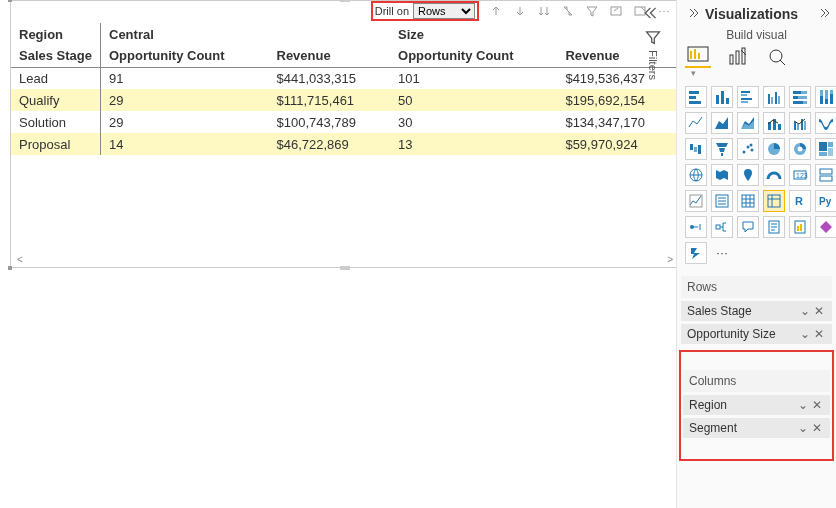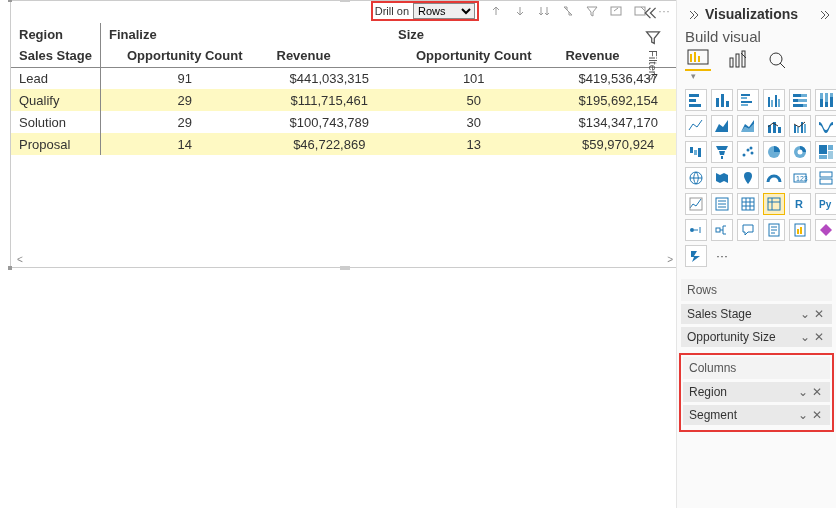--- a/index.html
+++ b/index.html
@@ -21,63 +21,63 @@
 
 .highlight-red { border:2px solid #e53935; padding:0 2px; height:20px; display:flex; align-items:center; gap:4px; }
 .drill-label { font-size:11px; color:#333; }
 .drill-select { font-size:11px; height:16px; border:1px solid #888; width:62px; }
 
 .tb-icon { width:14px; height:14px; display:flex; align-items:center; justify-content:center; color:#999; }
 .tb-icon svg { width:14px; height:14px; }
 
 .matrix { width:100%; border-collapse:collapse; font-size:13px; }
 .matrix td, .matrix th { padding:2px 8px; text-align:left; height:22px; white-space:nowrap; }
-.matrix .num { text-align:center; }
+.matrix .num { text-align:left; }
 .matrix thead { border-bottom:1px solid #888; }
 .matrix .stripe { background:#fef9c3; }
 .matrix .total td { font-weight:bold; }
 .rowhdr { border-right:1px solid #888; width:86px; }
 
 .scroll-area { display:flex; align-items:center; padding:4px 6px; gap:4px; position:absolute; bottom:0; left:0; right:0; height:16px; }
 .scroll-area .track { flex:1; height:8px; }
 .scroll-area .arrow { color:#888; font-size:10px; }
 
 
 .filters-tab { position:absolute; left:638px; top:4px; width:30px; text-align:center; }
 .filters-collapse { width:18px; height:18px; margin:0 auto; display:flex; align-items:center; justify-content:center; color:#555; }
 .filters-icon { width:18px; height:18px; margin:6px auto 2px; display:flex; align-items:center; justify-content:center; color:#555; }
 .filters-label { writing-mode:vertical-rl; font-size:11px; color:#555; margin:4px auto; }
 
 
 .viz-pane { position:absolute; left:676px; top:0; right:0; bottom:0; border-left:1px solid #e5e5e5; background:#fafafa; }
-.viz-pane-head { display:flex; align-items:flex-end; padding:6px 8px; font-size:14px; font-weight:600; position:relative; }
+.viz-pane-head { display:flex; align-items:flex-start; padding:6px 8px; font-size:14px; font-weight:600; position:relative; }
 .viz-pane-head .chev { width:14px; height:14px; display:flex; align-items:center; justify-content:center; color:#555; }
 .viz-pane-head .chev.left { margin-right:6px; }
 .viz-pane-head .chev.right { position:absolute; right:6px; }
-.viz-subhead { font-size:15px; padding:0 8px 4px; color:#555; }
+.viz-subhead { font-size:12px; padding:0 8px 4px; color:#555;text-align:center; }
 
 .mode-row { display:flex; gap:14px; padding:0 8px; align-items:center; }
 .mode-row .mode { width:26px; height:22px; display:flex; align-items:center; justify-content:center; }
 .mode-row .mode svg { width:22px; height:20px; }
 .mode-row .mode.active { border-bottom:2px solid #f2b800; }
 .mode-caret { font-size:9px; color:#888; text-align:left; padding:0 14px 4px; }
 
 .viz-grid { display:grid; grid-template-columns: repeat(6, 22px); gap:4px; padding:4px 8px; }
 .viz-grid .vicon { width:22px; height:22px; border:1px solid #d0d0d0; background:#fff; display:flex; align-items:center; justify-content:center; }
 .viz-grid .vicon svg { width:16px; height:16px; }
 .viz-grid .vicon.blank { border:none; background:transparent; }
 .viz-grid .vicon.active { background:#fcefc0; border-color:#f2b800; }
 
 .field-well { margin:8px 4px 0; }
 .well-title { font-size:12px; color:#555; padding:4px 6px; background:#f3f3f3; }
 .well-item { display:flex; align-items:center; background:#e9e9e9; margin:3px 0; padding:3px 6px; font-size:12px; }
 .well-item .name { flex:1; }
 .well-item .ctrl { color:#666; width:14px; text-align:center; }
 
-.red-box { border:2px solid #e53935; padding:2px 2px; margin:6px 2px 0; }
+.red-box { border:2px solid #e53935; padding:18px 2px; margin:6px 2px 0; }
 </style>
 </head>
 <body>
 
 <div class="visual">
   <div class="visual-handles"></div>
   <div class="visual-mid"></div>
 
   <div class="toolbar">
     <div class="highlight-red">
@@ -123,21 +123,21 @@
           <path d="M8 3l4 4" stroke="currentColor"></path>
         </svg>
       </span>
     <span class="tb-icon">···</span>
   </div>
 
   <table class="matrix">
     <thead>
       <tr>
         <th class="rowhdr">Region</th>
-        <th colspan="2">Finalize</th>
+        <th colspan="2">Central</th>
         <th colspan="2">Size</th>
       </tr>
       <tr>
         <th class="rowhdr">Sales Stage</th>
         <th class="num">Opportunity Count</th>
         <th>Revenue</th>
         <th class="num">Opportunity Count</th>
         <th>Revenue</th>
       </tr>
     </thead>

